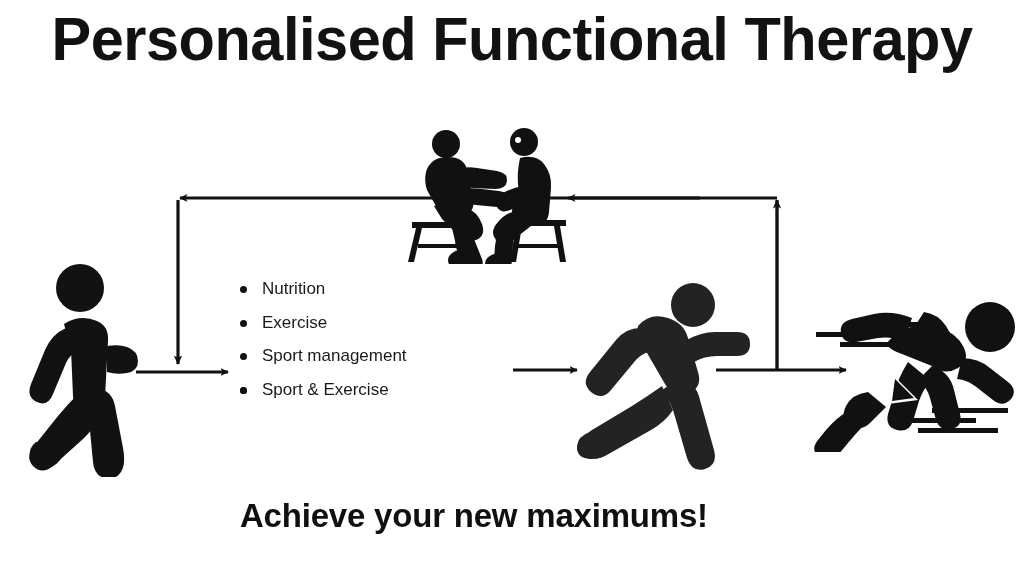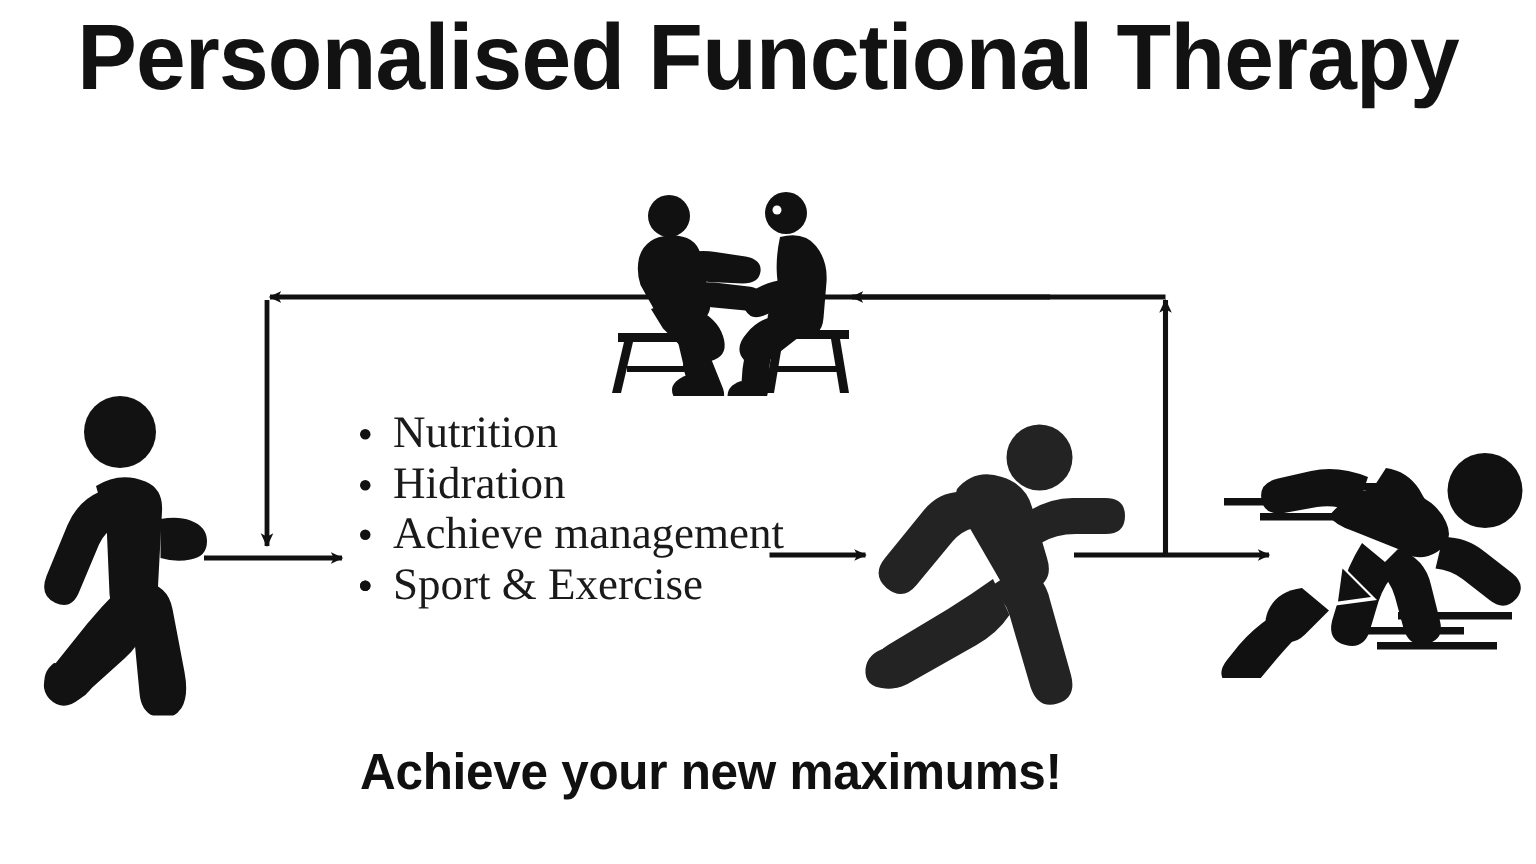--- a/index.html
+++ b/index.html
@@ -39,22 +39,22 @@
     position: absolute;
     left: 232px;
     top: 272px;
     margin: 0;
     padding: 0;
     list-style: none;
   }
   #bullet-list li {
     position: relative;
     padding-left: 30px;
-    font-family: Liberation Serif, serif;
-    font-size: 30px;
+    font-family: Liberation Sans, sans-serif;
+    font-size: 17px;
     line-height: 33.6px;
     color: #1a1a1a;
     white-space: nowrap;
   }
   #bullet-list li .bullet-dot {
     position: absolute;
     left: 8px;
     top: 14px;
     width: 7px;
     height: 7px;
@@ -266,25 +266,25 @@
     </g>
   </svg>
 
   <ul id="bullet-list">
     <li>
       <span class="bullet-dot"></span>
       <span>Nutrition</span>
     </li>
     <li>
       <span class="bullet-dot"></span>
-      <span>Hidration</span>
-    </li>
-    <li>
-      <span class="bullet-dot"></span>
-      <span>Achieve management</span>
+      <span>Exercise</span>
+    </li>
+    <li>
+      <span class="bullet-dot"></span>
+      <span>Sport management</span>
     </li>
     <li>
       <span class="bullet-dot"></span>
     </li>
     <li>
       <span class="bullet-dot"></span>
       <span>Sport &amp; Exercise</span>
     </li>
   </ul>
 

